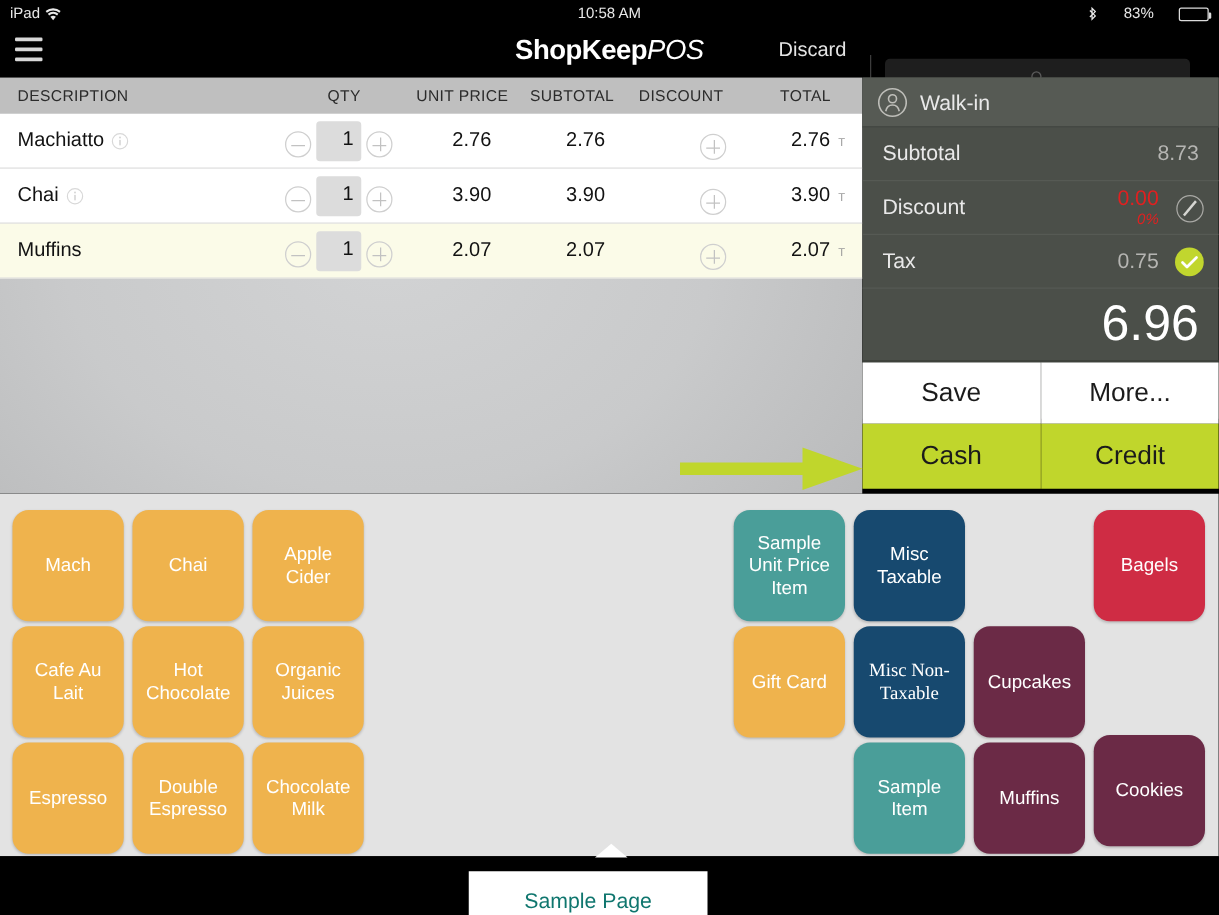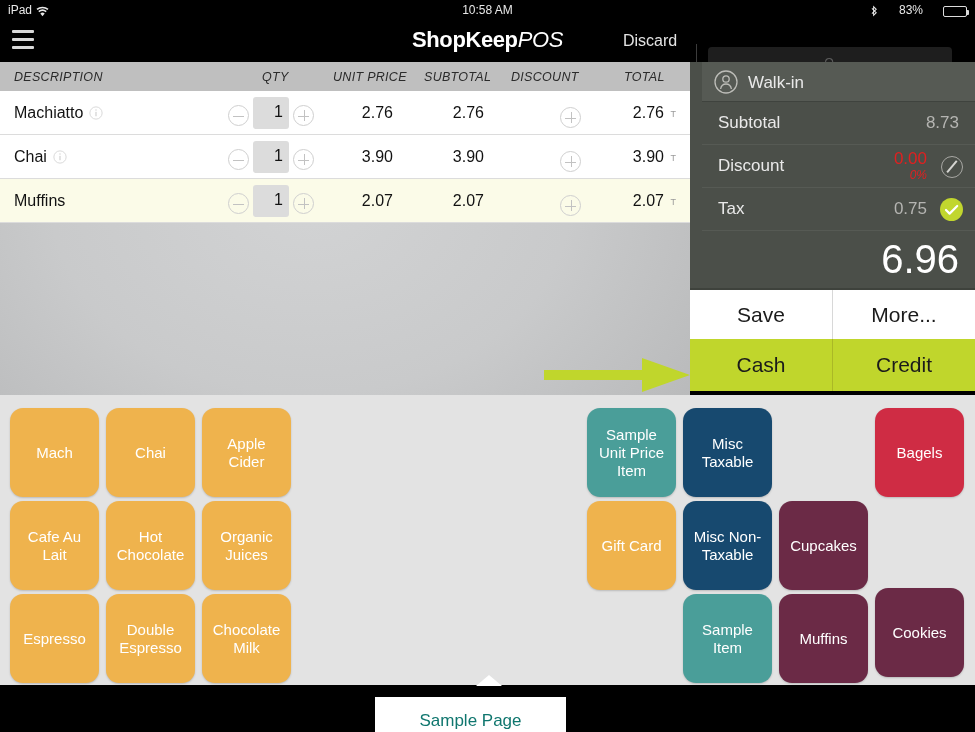--- a/index.html
+++ b/index.html
@@ -56,21 +56,21 @@
     background: #1e1e1e; border-radius: 4px; display:flex; align-items:center; justify-content:center;
   }
   .search-icon { width: 12px; height: 12px; opacity: .55; }
 
   
   .order-pane {
     position:absolute; left:0; top:62px; width:690px; height:333px; overflow:hidden;
   }
   .thead {
     height: 29px; background: #bfbfbf; position:relative; color:#2b2b2b;
-    font-size: 12.5px; letter-spacing: .3px; font-style: italic;
+    font-size: 12.5px; letter-spacing: .3px;
   }
   .thead .col { position:absolute; top: 8px; }
   .col-desc  { left: 14px; }
   .col-qty   { left: 262px; }
   .col-unit  { left: 333px; }
   .col-sub   { left: 424px; }
   .col-disc  { left: 511px; }
   .col-total { left: 624px; }
 
   .row {
@@ -106,21 +106,20 @@
   .workspace {
     position:absolute; left: 0; top: 0; width: 690px; height: 100%;
     background: radial-gradient(ellipse 78% 120% at 45% 42%, #d2d3d4 0%, #c9cacb 48%, #b9babb 86%, #b2b3b4 100%);
   }
   .arrow { position:absolute; left: 544px; top: 294px; width: 148px; height: 38px; }
 
   
   .right-pane {
     position:absolute; left: 690px; top: 62px; width: 285px; height: 273px;
     background: #4b4f49;
-    padding-left: 12px;
   }
   .customer {
     height: 40px; background: #565a54; position:relative; border-bottom:1px solid #3f433e;
   }
   .customer .avatar { position:absolute; left: 12px; top: 8px; width: 24px; height: 24px; }
   .customer .cname { position:absolute; left: 46px; top: 11px; color:#e9e9e9; font-size: 17px; }
 
   .trow { position:relative; height: 43px; border-bottom:1px solid #565a54; }
   .trow .lbl { position:absolute; left: 16px; top: 11px; color:#e9e9e9; font-size:17px; }
   .trow .val { position:absolute; right: 16px; top: 11px; color:#b5b5b2; font-size:17px; }
@@ -398,21 +397,21 @@
       </div>
       <div class="tile" style="left: 683px; top: 13px; background: rgb(23, 73, 111);">
         <span>Misc Taxable</span>
       </div>
       <div class="tile" style="left: 875px; top: 13px; background: rgb(207, 44, 68);">
         <span>Bagels</span>
       </div>
       <div class="tile" style="left: 587px; top: 106px; background: rgb(239, 179, 77);">
         <span>Gift Card</span>
       </div>
-      <div class="tile" style="left: 683px; top: 106px; background: rgb(23, 73, 111);">
+      <div class="tile" style="left: 683px; top: 106px; background: rgb(23, 73, 111); font-family: Liberation Serif, serif;">
         <span>Misc Non-Taxable</span>
       </div>
       <div class="tile" style="left: 779px; top: 106px; background: rgb(107, 42, 70);">
         <span>Cupcakes</span>
       </div>
       <div class="tile" style="left: 683px; top: 199px; background: rgb(74, 158, 153);">
         <span>Sample Item</span>
       </div>
       <div class="tile" style="left: 779px; top: 199px; background: rgb(107, 42, 70);">
         <span>Muffins</span>

